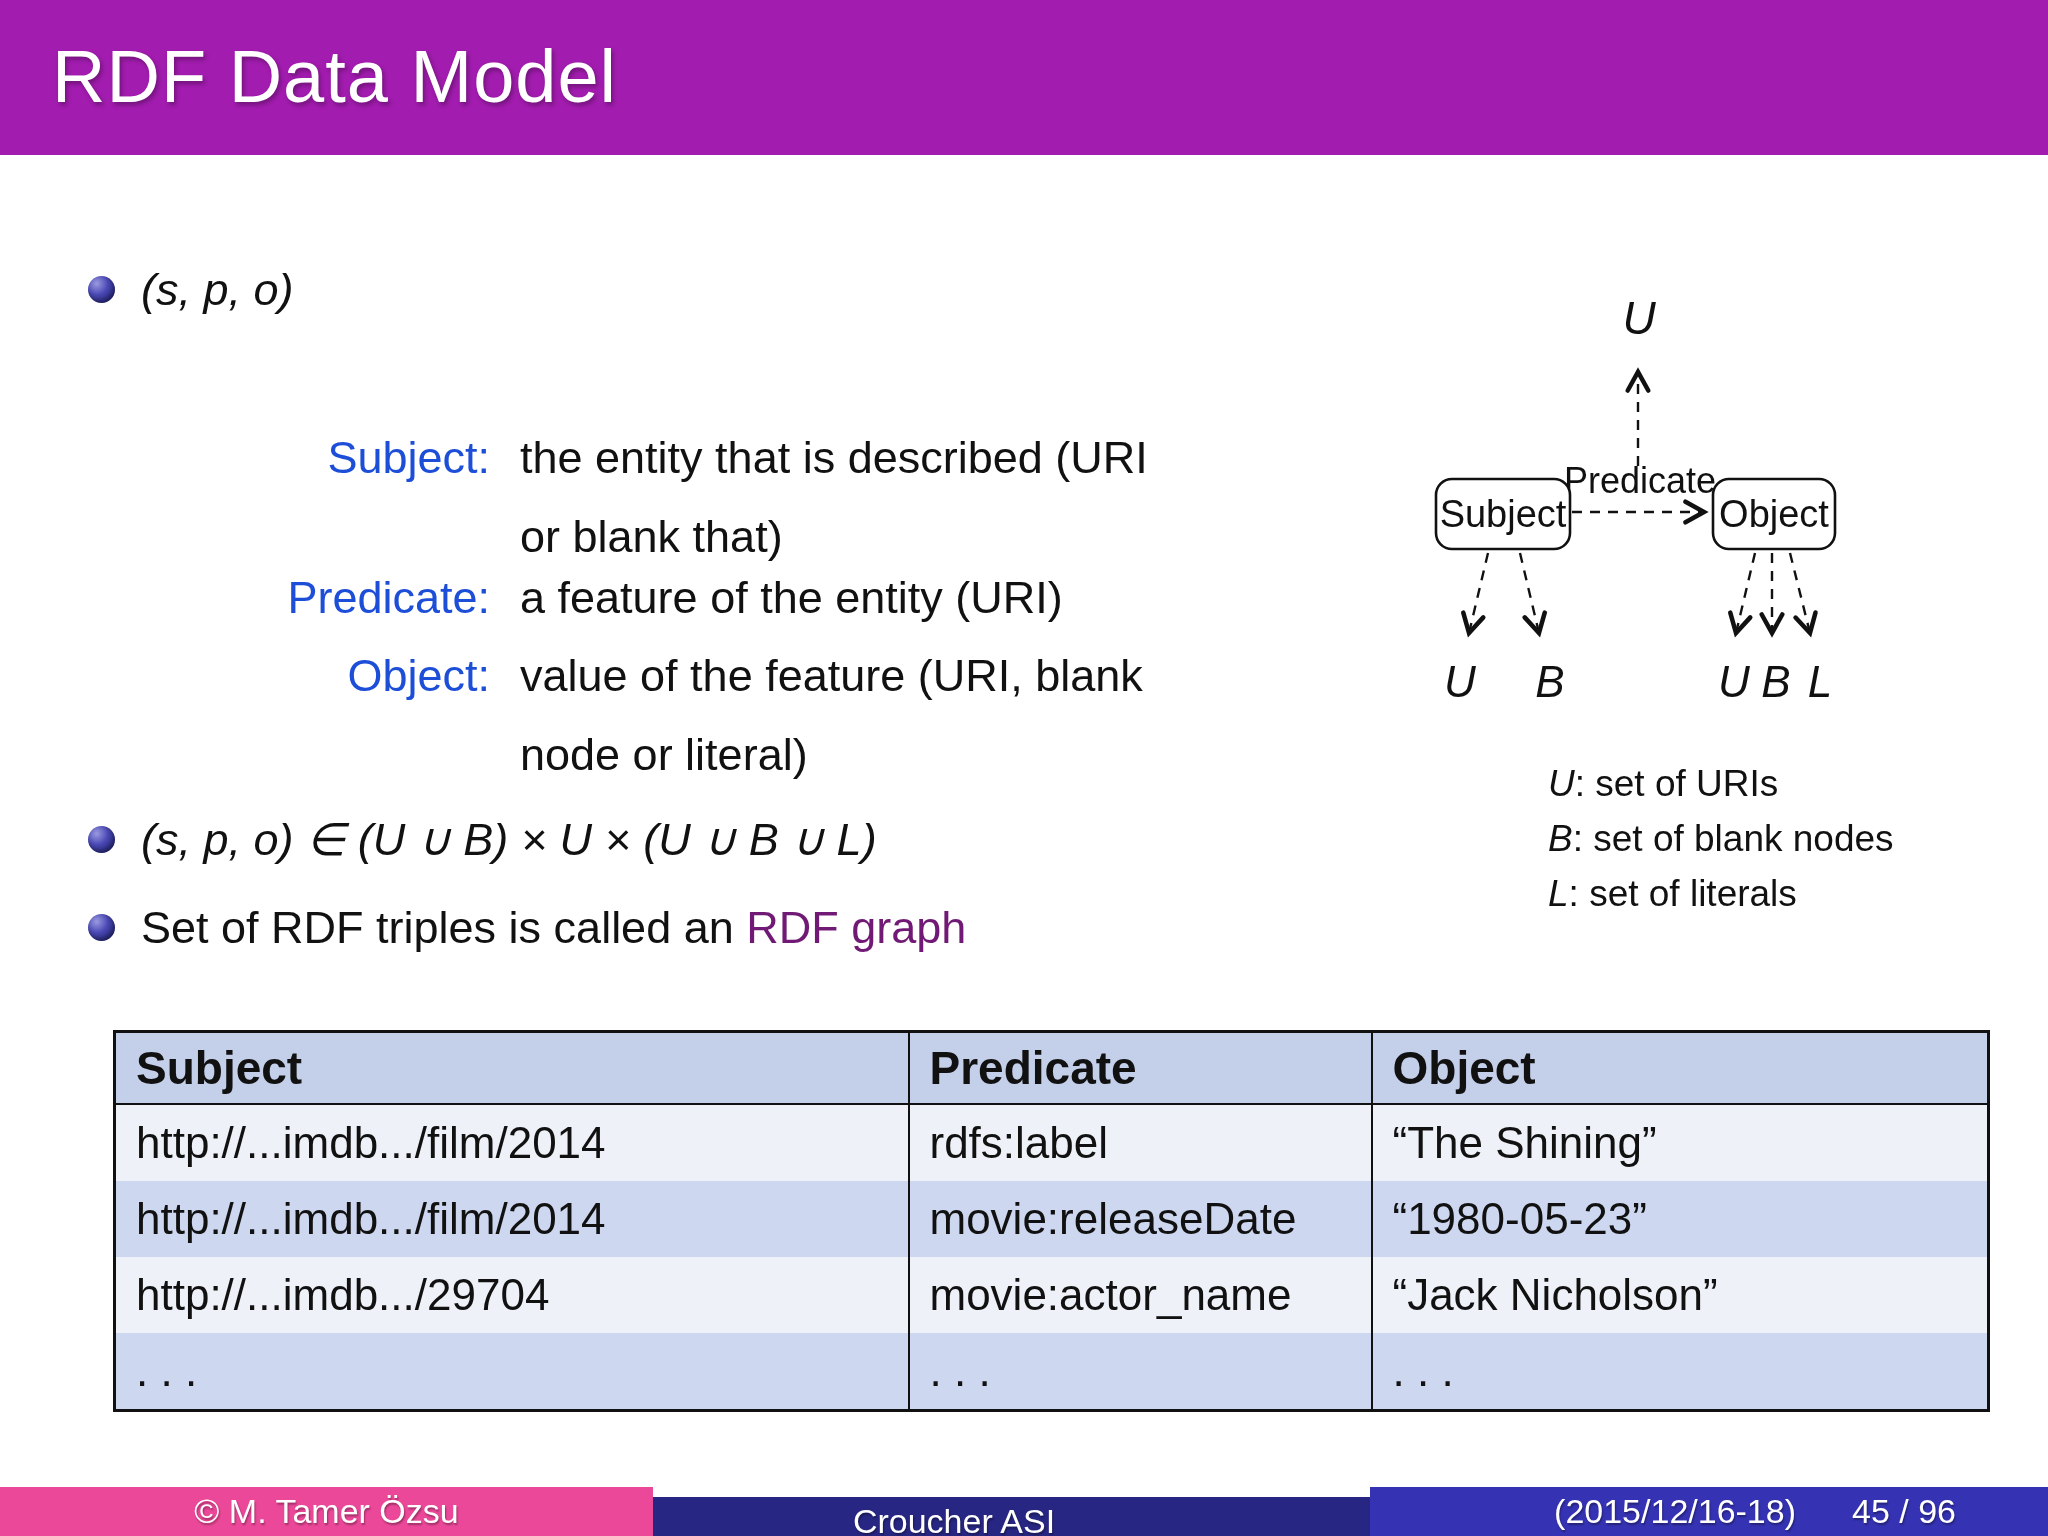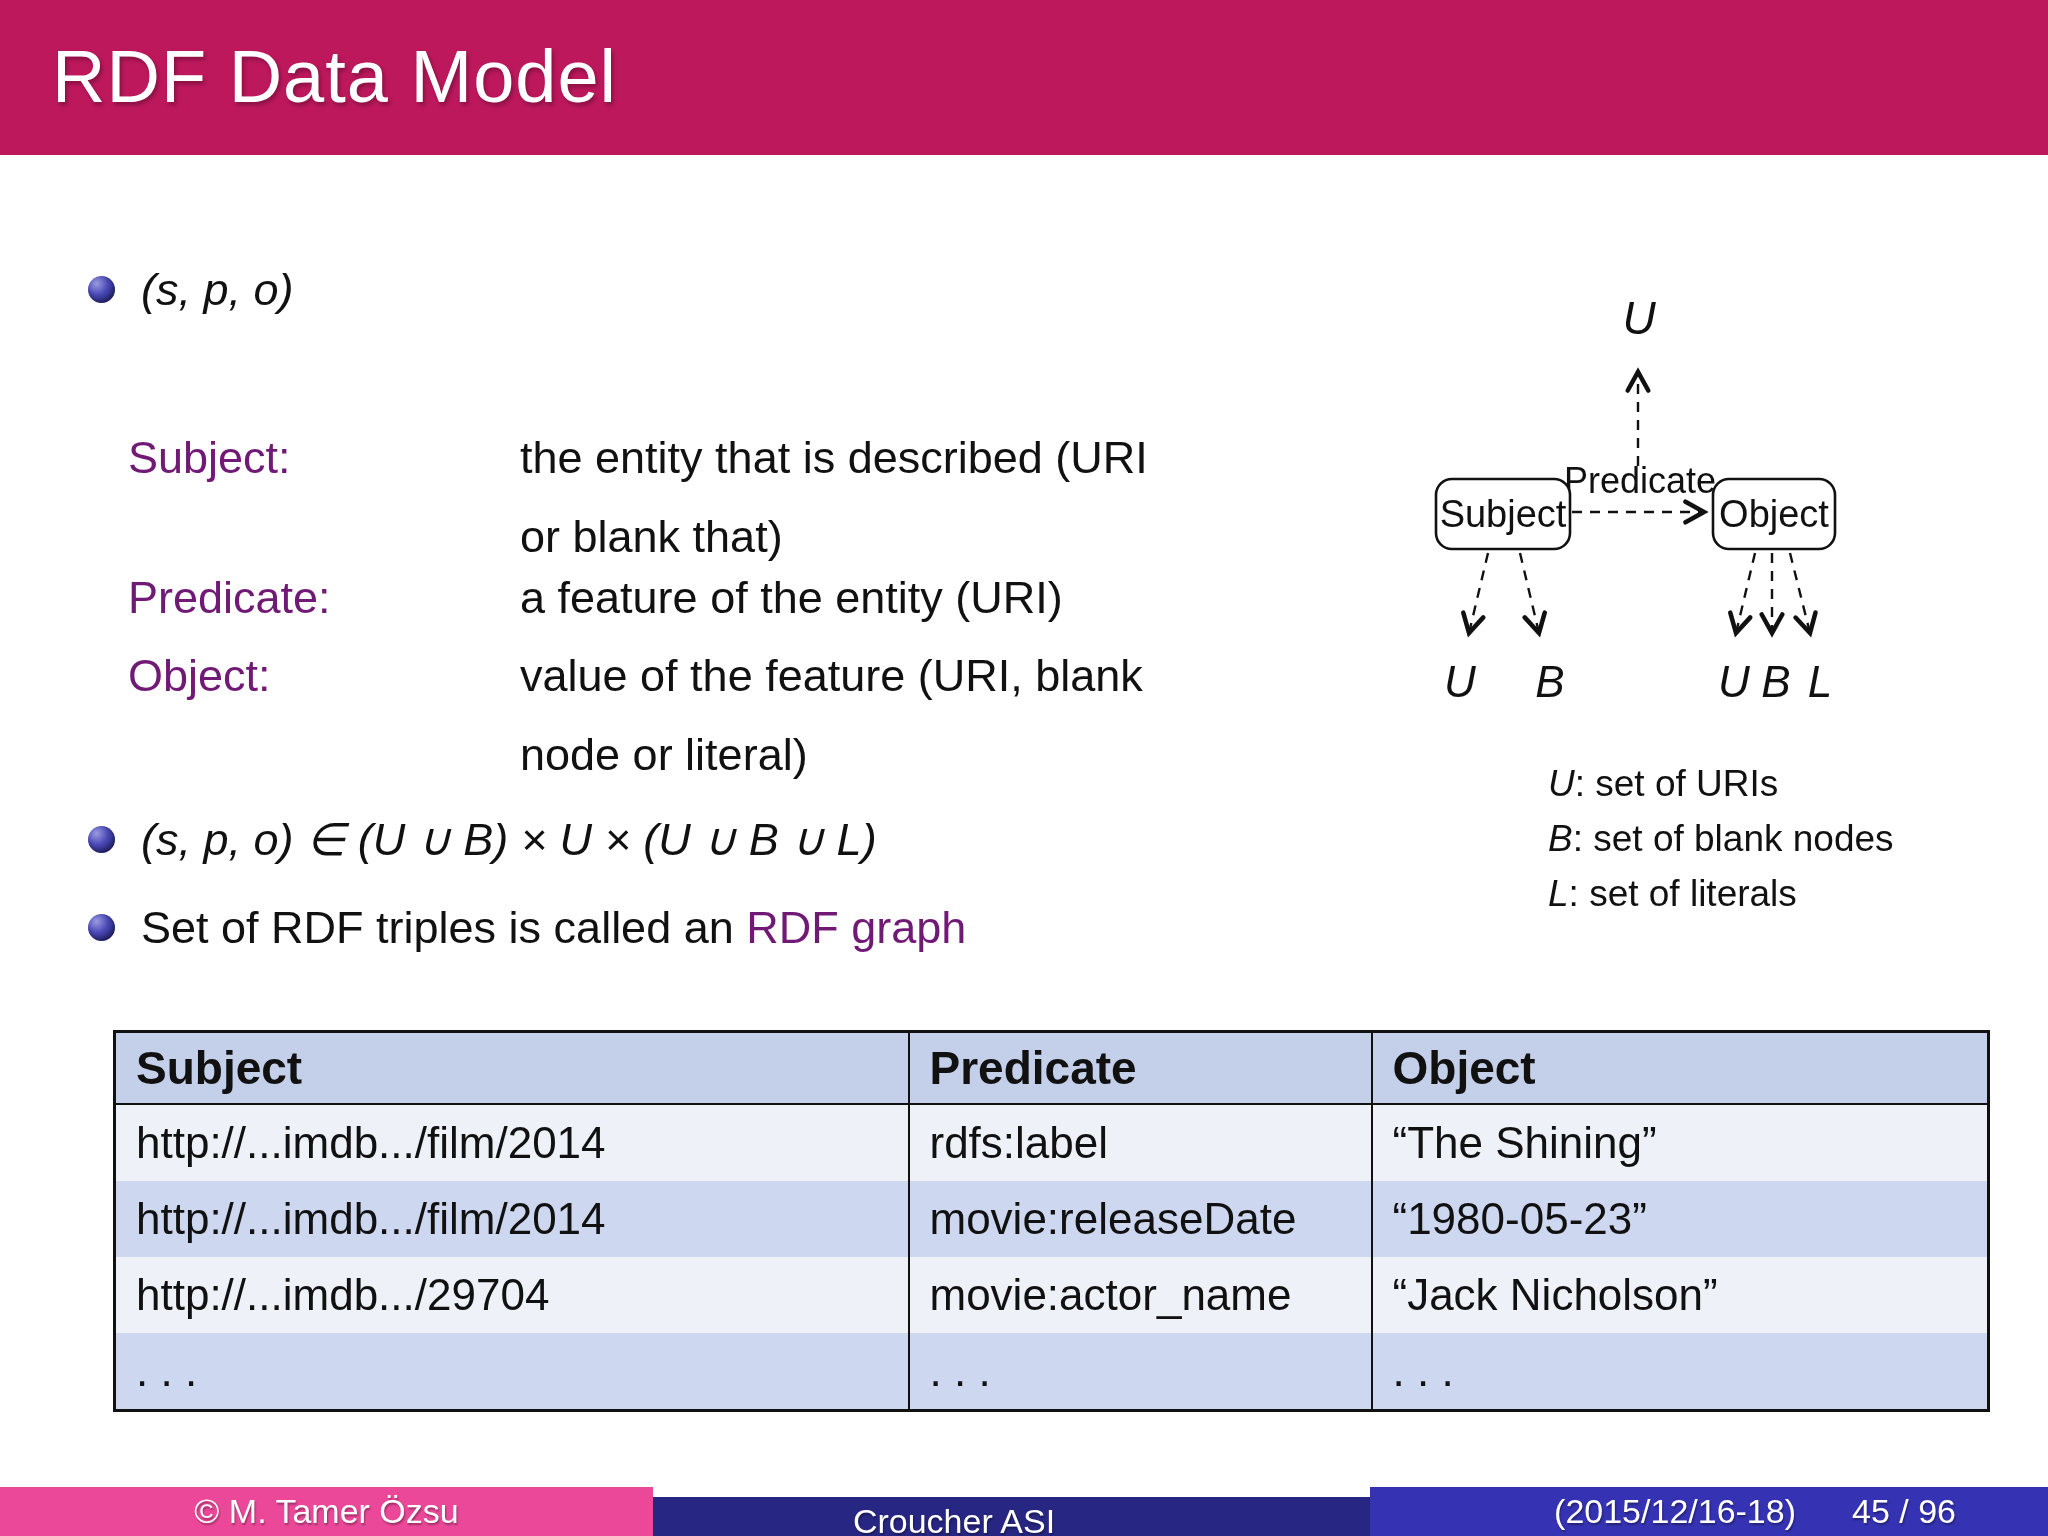--- a/index.html
+++ b/index.html
@@ -8,21 +8,21 @@
     background:#ffffff;
     font-family:"Liberation Sans", sans-serif;
     position:relative; overflow:hidden;
     color:#111;
   }
   .slide { position:absolute; left:0; top:0; width:2048px; height:1536px; }
 
   
   .titlebar {
     position:absolute; left:0; top:0; width:2048px; height:155px;
-    background:#be185d;
+    background:#a21caf;
   }
   .titlebar .title {
     position:absolute; left:52px; top:50%; transform:translateY(-52%);
     color:#ffffff; font-size:74px; font-weight:400; letter-spacing:1px;
     text-shadow:2px 3px 4px rgba(0,0,0,0.30);
     white-space:nowrap;
   }
 
   
   .bullet { position:absolute; left:88px; display:flex; }
@@ -31,21 +31,21 @@
     background: radial-gradient(circle at 32% 28%, #9a9ae0 0%, #4a49b5 42%, #1c1b6e 100%);
     box-shadow: inset -2px -3px 5px rgba(0,0,0,0.35);
   }
   .btxt { margin-left:26px; font-size:45px; line-height:79px; }
   .line { white-space:nowrap; }
   .math { font-style:italic; }
   .red  { color:#701a75; }
 
   
   .defrow { position:absolute; left:128px; display:flex; font-size:45px; line-height:79px; }
-  .deflabel { width:362px; color:#701a75; flex:none; white-space:nowrap; }
+  .deflabel { width:362px; text-align:right; color:#1d4ed8; flex:none; white-space:nowrap; }
   .defbody { margin-left:30px; }
 
   
   .diagram { position:absolute; left:1400px; top:250px; }
   .diagram text { font-family:"Liberation Sans", sans-serif; fill:#111; }
   .dash { stroke:#111; stroke-width:2.4; stroke-dasharray:10 8; fill:none; }
   .nodebox { fill:#ffffff; stroke:#111; stroke-width:2.6; }
   .legend { position:absolute; left:1548px; top:756px; font-size:37px; line-height:55px; }
   .legend .sym { font-style:italic; }
 

